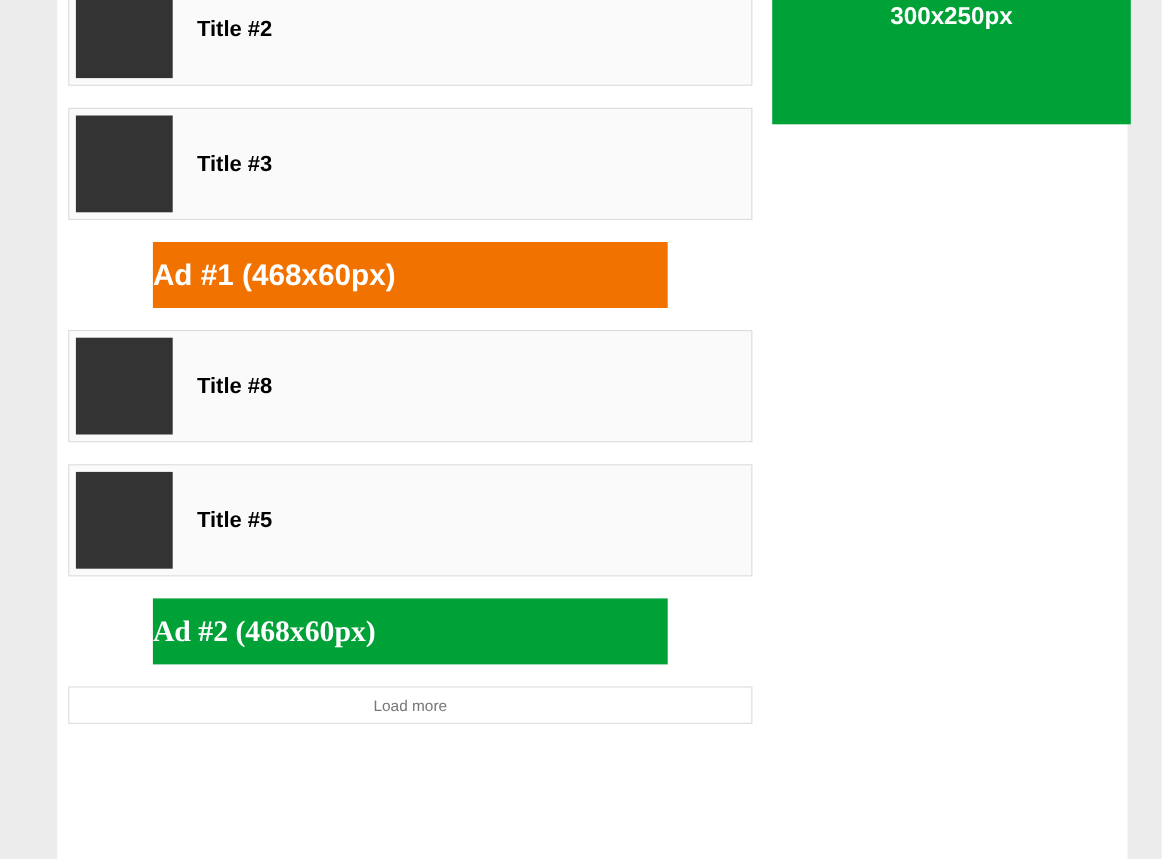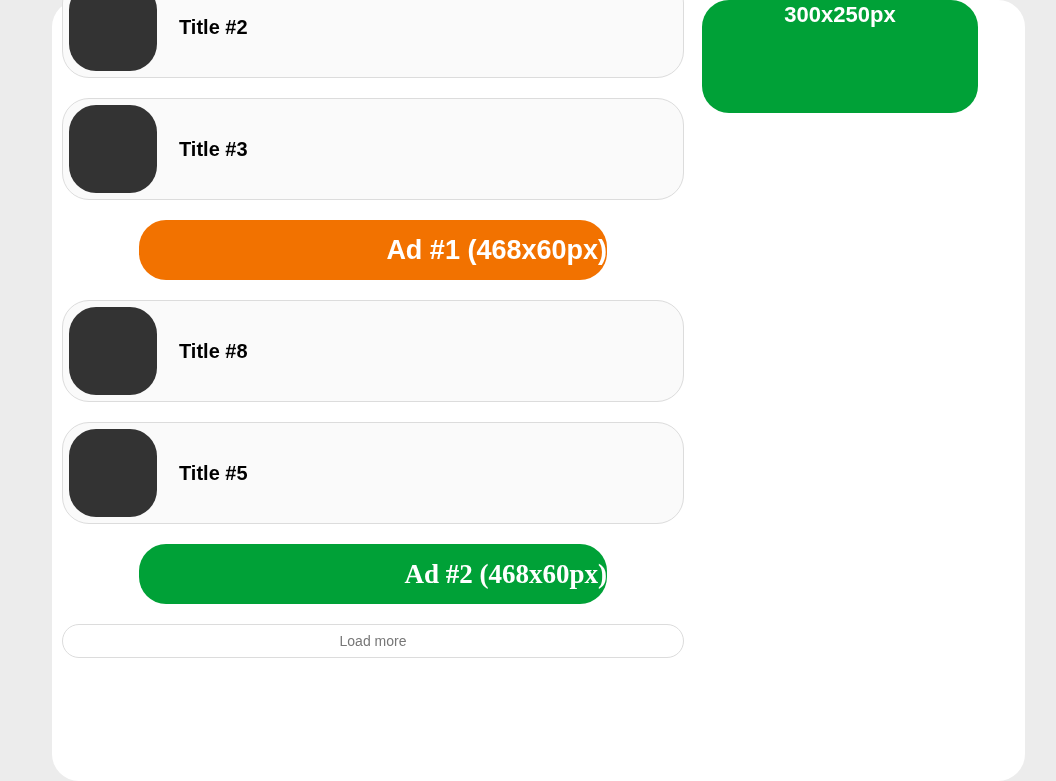--- a/index.html
+++ b/index.html
@@ -1,19 +1,18 @@
 <!DOCTYPE html>
 <html><head>
   <meta charset="utf-8">
   <style>
     * {
       box-sizing: border-box;
       margin: 0;
       padding: 0;
-      border-radius: 27px;
     }
     body {
       font-family: Arial, Helvetica, sans-serif;
       background: #ececec;
       width: 1056px;
       height: 781px;
       overflow: hidden;
     }
     .page {
       background: #ffffff;
@@ -51,21 +50,21 @@
     }
     .ad-banner {
       width: 468px;
       height: 60px;
       margin: 0 auto 20px auto;
       color: #ffffff;
       font-size: 27px;
       font-weight: 700;
       display: flex;
       align-items: center;
-      justify-content: flex-end;
+      justify-content: flex-start;
     }
     .ad-orange {
       background: #f27200;
     }
     .ad-green {
       background: #00a137;
       font-family: Liberation Serif, serif;
     }
     .load-more {
       width: 100%;
@@ -76,21 +75,21 @@
       text-align: center;
       padding: 8px 1px;
       cursor: pointer;
       font-family: inherit;
     }
     .sidebar {
       margin-left: 18px;
       width: 302px;
     }
     .sidebar-ad {
-      width: 276px;
+      width: 326px;
       height: 113px;
       background: #00a137;
       color: #ffffff;
       font-size: 22px;
       font-weight: 700;
       display: flex;
       align-items: flex-start;
       justify-content: center;
       padding-top: 2px;
     }

